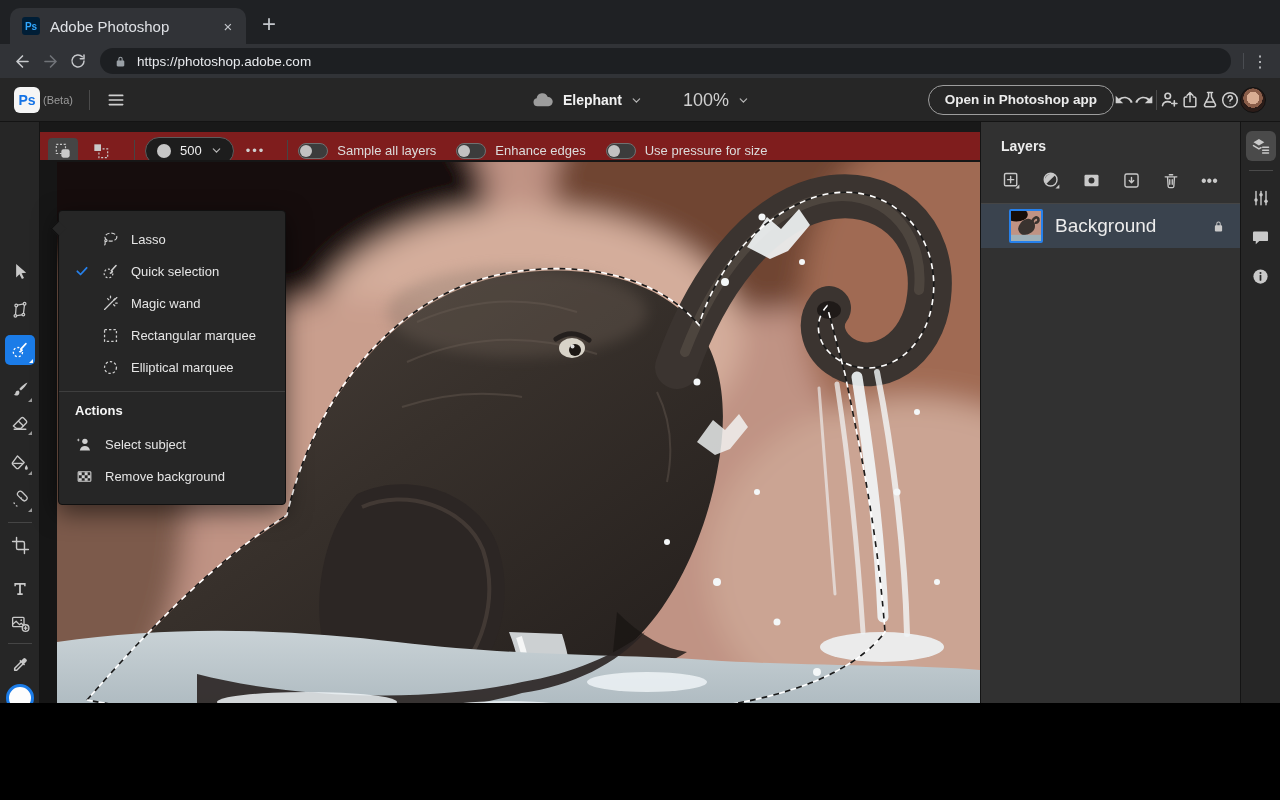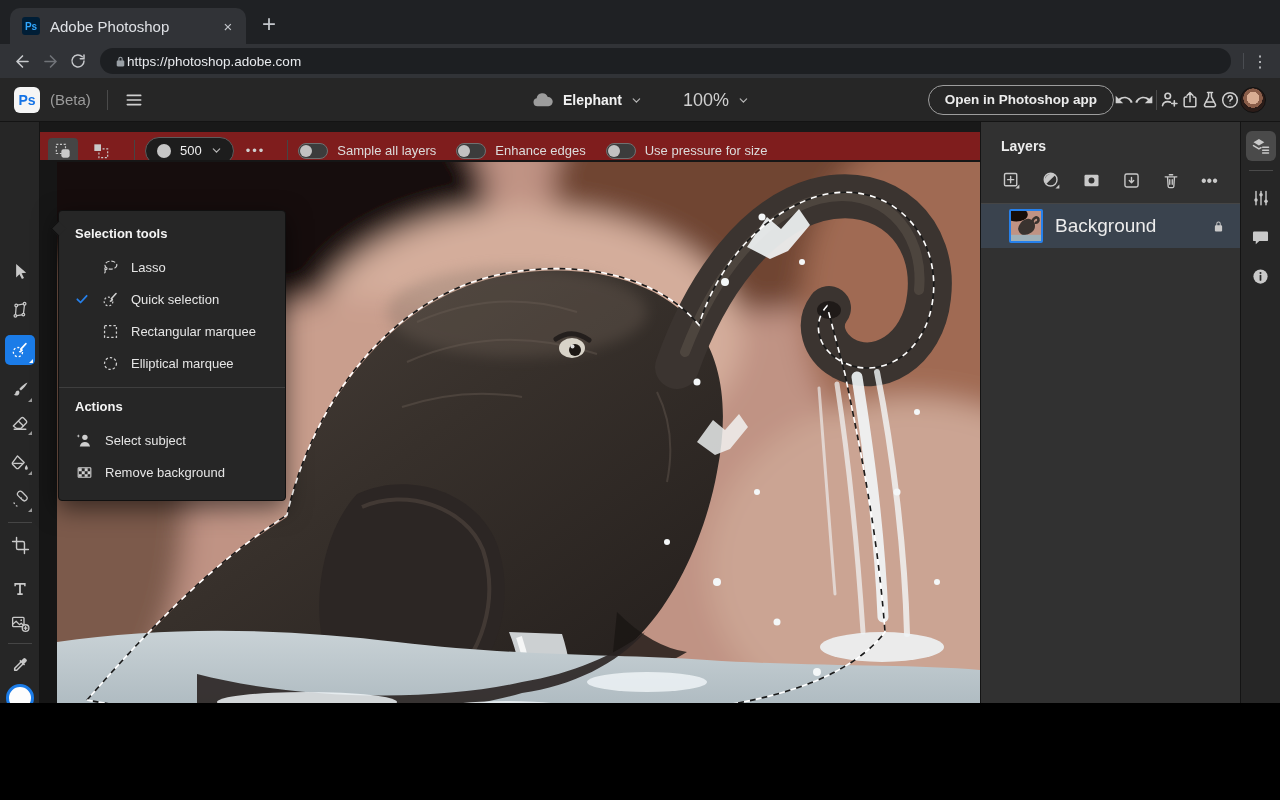--- a/index.html
+++ b/index.html
@@ -14,30 +14,30 @@
   
   .tabstrip{position:absolute;top:0;left:0;right:0;height:44px;background:#1f2124;display:flex;align-items:flex-end;}
   .tab{position:relative;margin-left:10px;width:236px;height:36px;background:#313337;border-radius:10px 10px 0 0;display:flex;align-items:center;padding:0 8px 0 12px;gap:10px;}
   .favicon{width:18px;height:18px;border-radius:3px;background:#001e36;color:#31a8ff;font-size:10px;font-weight:bold;display:grid;place-items:center;flex:none;}
   .tab-title{font-size:15px;color:#dfe1e5;flex:1;white-space:nowrap;overflow:hidden;}
   .tab-close{width:20px;height:20px;border-radius:50%;display:grid;place-items:center;color:#c3c6cb;font-size:15px;line-height:1;}
   .newtab{color:#c3c6cb;font-size:24px;font-weight:300;margin:0 0 8px 16px;line-height:1;}
   .navbar{position:absolute;top:44px;left:0;right:0;height:34px;background:#313337;display:flex;align-items:center;padding:0 8px;}
   .nav-btn{width:28px;height:28px;display:grid;place-items:center;color:#c7c9cc;border-radius:50%;flex:none;}
   .nav-btn.disabled{color:#707378;}
-  .urlbar{flex:1;height:26px;margin:0 8px;background:#1d1f22;border-radius:13px;display:flex;align-items:center;padding:0 14px;gap:0;min-width:0;}
+  .urlbar{flex:1;height:26px;margin:0 8px;background:#1d1f22;border-radius:13px;display:flex;align-items:center;padding:0 14px;gap:10px;min-width:0;}
   .lock-ic{color:#9aa0a6;flex:none;}
   .url-text{font-size:13.5px;color:#e8eaed;white-space:nowrap;}
   .nav-sep{width:1px;height:16px;background:#4a4d52;margin:0 4px;}
   .kebab{width:24px;height:24px;display:grid;place-items:center;color:#c7c9cc;font-size:16px;}
 
   
   .ps-header{position:absolute;top:78px;left:0;right:0;height:44px;background:#262626;border-bottom:1px solid #141414;display:flex;align-items:center;padding:0 14px;}
   .ps-logo{width:26px;height:26px;border-radius:6px;background:#f5f5f5;color:#1473e6;font-weight:bold;font-size:14px;display:grid;place-items:center;flex:none;}
-  .beta{color:#9b9b9b;font-size:15px;margin-left:10px;}
+  .beta{color:#9b9b9b;font-size:11px;margin-left:3px;}
   .hdr-vsep{width:1px;height:20px;background:#4a4a4a;margin:0 16px;}
   .icon-btn{display:grid;place-items:center;color:#cfcfcf;background:none;border:none;padding:0;}
   .hdr-center{position:absolute;left:50%;top:0;height:44px;transform:translateX(-50%);display:flex;align-items:center;gap:9px;}
   .cloud-ic{color:#9c9c9c;}
   .doc-name{font-size:14px;font-weight:600;color:#f1f1f1;}
   .chev{color:#b5b5b5;}
   .zoom-val{font-size:18px;color:#cfcfcf;margin-left:32px;}
   .hdr-right{margin-left:auto;display:flex;align-items:center;}
   .open-app{height:30px;padding:0 16px;border:1.5px solid #9d9d9d;border-radius:16px;background:transparent;color:#ececec;font-size:13.5px;font-weight:600;font-family:inherit;display:flex;align-items:center;}
   .avatar{width:26px;height:26px;border-radius:50%;flex:none;
@@ -459,21 +459,20 @@
         <g fill="none" stroke-width="1.6">
           <path d="M30 538 C90 470 150 405 230 353 C255 243 330 138 440 113 C520 96 600 113 642 163 C655 120 690 60 755 36 C825 12 884 66 876 136 C869 196 818 220 782 198 C760 185 755 160 770 144 L788 212 C800 272 820 362 828 470 C790 520 700 545 600 550 C450 572 230 570 120 552 C80 546 50 542 30 538 Z" stroke="#1a1a1a" stroke-dasharray="6 6"></path>
           <path class="ants-w" d="M30 538 C90 470 150 405 230 353 C255 243 330 138 440 113 C520 96 600 113 642 163 C655 120 690 60 755 36 C825 12 884 66 876 136 C869 196 818 220 782 198 C760 185 755 160 770 144 L788 212 C800 272 820 362 828 470 C790 520 700 545 600 550 C450 572 230 570 120 552 C80 546 50 542 30 538 Z" stroke="#ffffff" stroke-dasharray="6 6" stroke-dashoffset="6"></path>
         </g>
       </svg>
     </div>
   </div>
 
   <div class="tool-popup">
     <span class="popup-notch"></span>
-    <div class="popup-title">Selection tools</div>
 
     <div class="menu-item">
       <span class="mi-check"></span>
       <span class="mi-icon">
         <svg width="19" height="19" viewBox="0 0 24 24" fill="none" stroke="currentColor" stroke-width="1.5">
             <ellipse cx="12.5" cy="9" rx="7.5" ry="5" stroke-dasharray="5 2.4"></ellipse>
             <path d="M7 12.8c-1.6 1-2.3 2.3-1.8 3.6.4 1 .2 1.9-.9 2.8"></path>
             <circle cx="6.2" cy="13.4" r="1.4" fill="#262626"></circle>
           </svg>
       </span>
@@ -489,20 +488,31 @@
       <span class="mi-icon">
         <svg width="19" height="19" viewBox="0 0 24 24" fill="none" stroke="currentColor" stroke-width="1.5">
             <circle cx="9.5" cy="14.5" r="5.5" stroke-dasharray="2.5 2.4"></circle>
             <path d="M13 11l6-6.5" stroke-width="2" stroke-linecap="round"></path>
             <path d="M10.5 13.8c1.5-.5 2.6-1.5 3.1-3l1.7 1.6c-.7 1.4-1.9 2.4-3.3 2.9z" fill="currentColor" stroke="none"></path>
           </svg>
       </span>
       <span>Quick selection</span>
     </div>
 
+    <div class="menu-item">
+      <span class="mi-check"></span>
+      <span class="mi-icon">
+        <svg width="19" height="19" viewBox="0 0 24 24" fill="none" stroke="currentColor" stroke-width="1.6" stroke-linecap="round">
+            <path d="M4.5 19.5L14.5 9.5"></path>
+            <path d="M15.8 8.2l2-2" stroke-width="2.2"></path>
+            <path d="M12 4.8V2.8M18.5 11.5h2M9.8 7.2L8.4 5.8M20 4.5l-1.4 1.4M16 13.5l1.4 1.4"></path>
+          </svg>
+      </span>
+      <span>Magic wand</span>
+    </div>
 
     <div class="menu-item">
       <span class="mi-check"></span>
       <span class="mi-icon">
         <svg width="19" height="19" viewBox="0 0 24 24" fill="none" stroke="currentColor" stroke-width="1.6" stroke-dasharray="3 2.6">
             <rect x="4.5" y="4.5" width="15" height="15"></rect>
           </svg>
       </span>
       <span>Rectangular marquee</span>
     </div>

